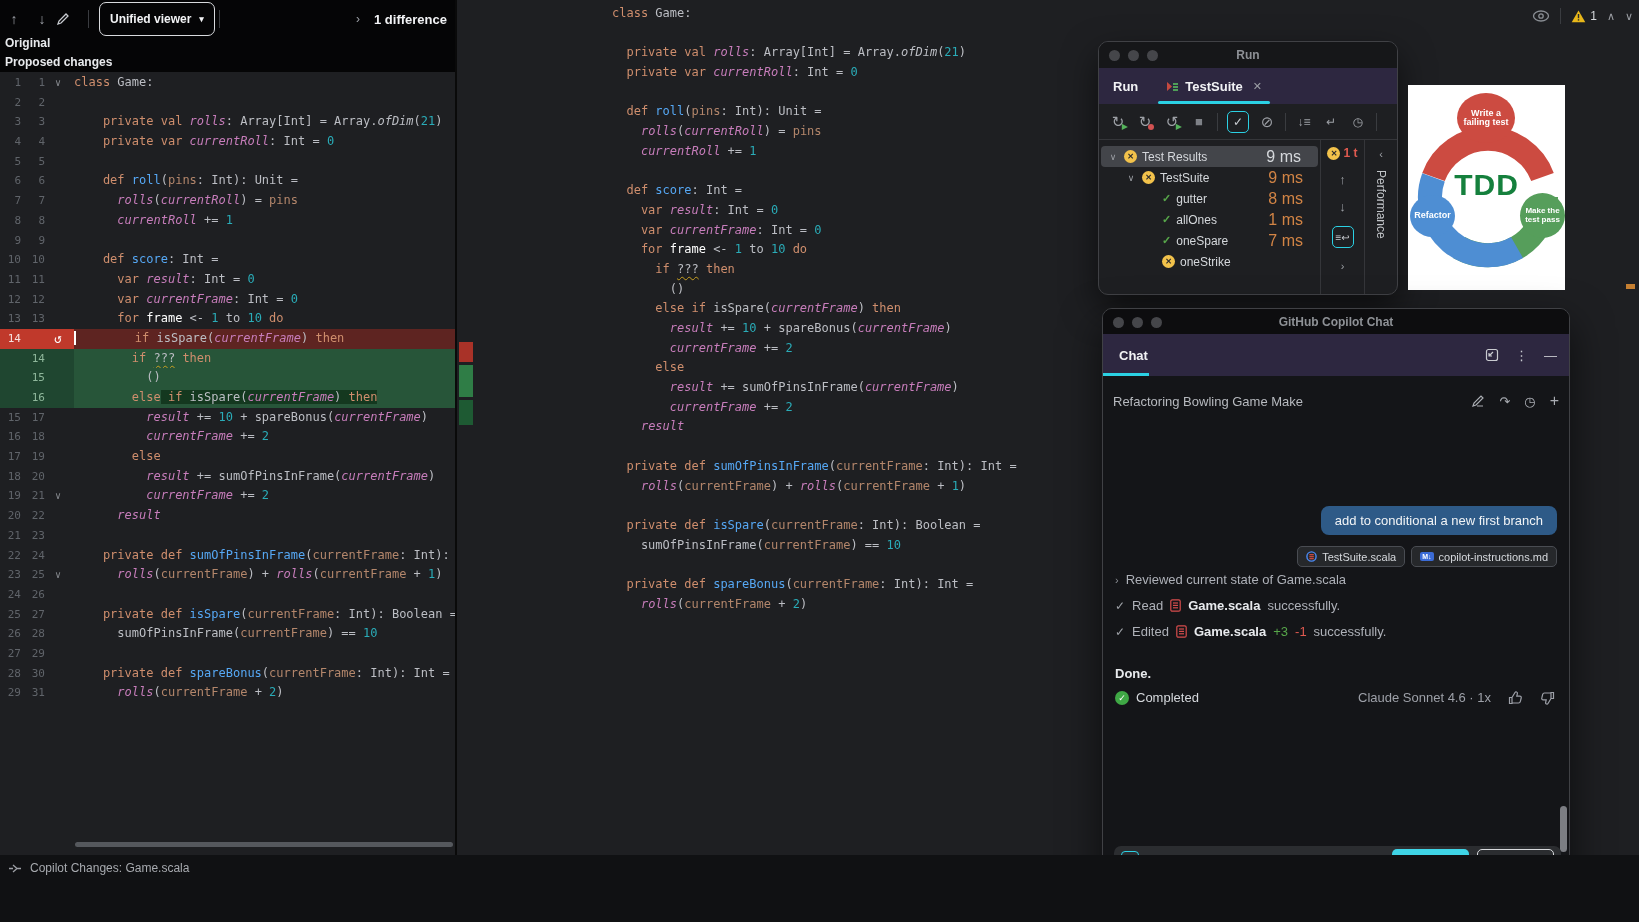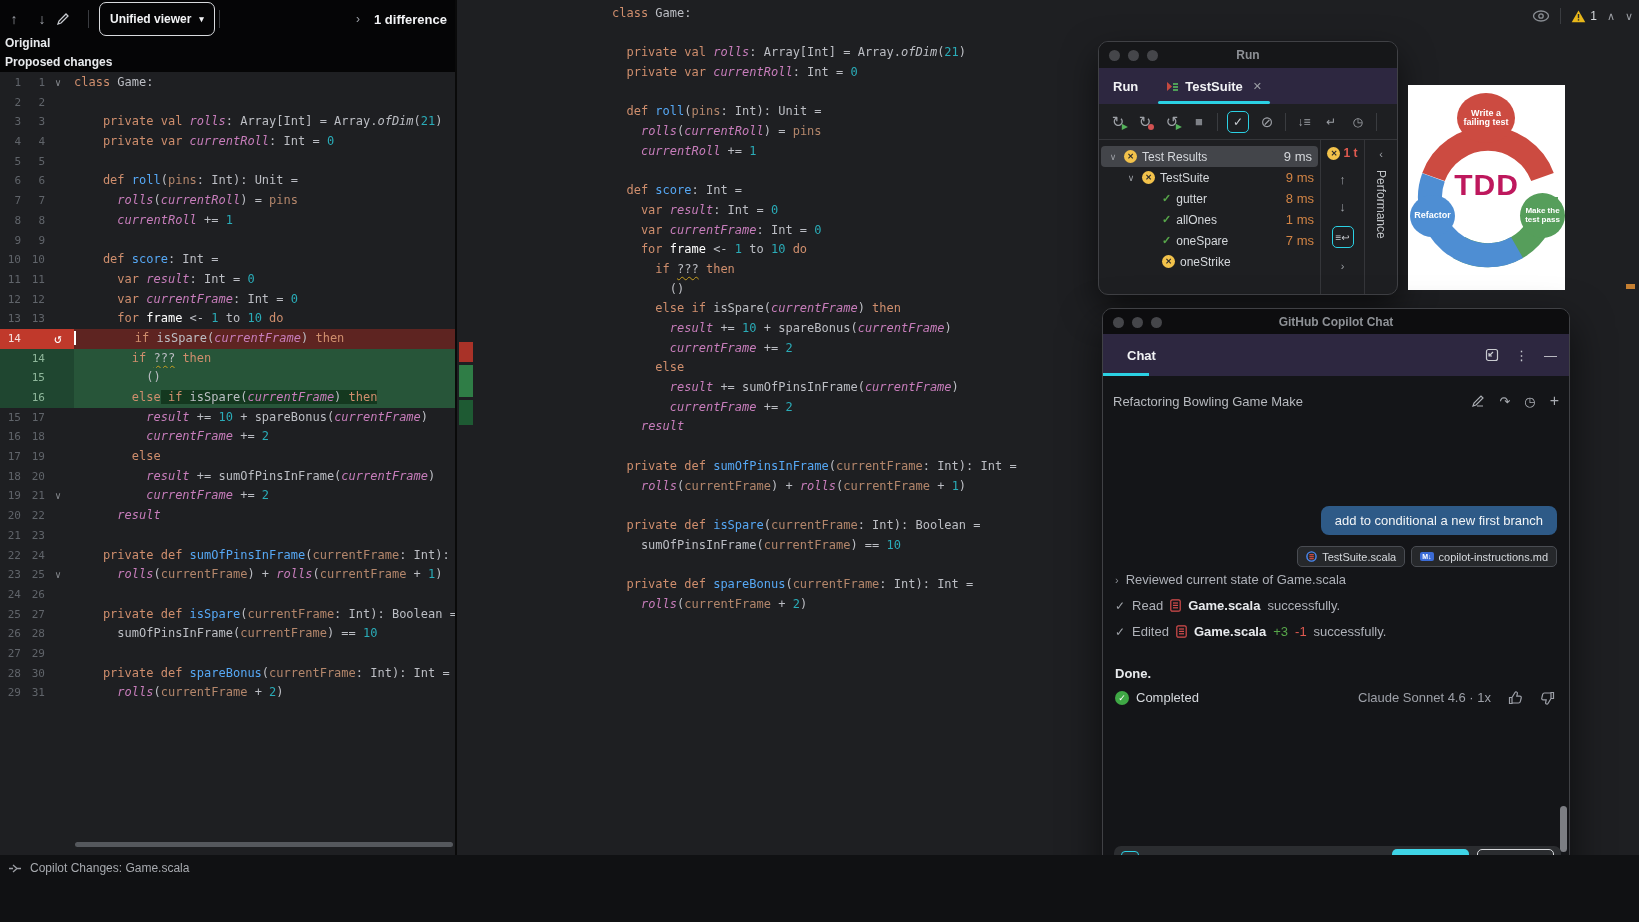--- a/index.html
+++ b/index.html
@@ -85,41 +85,41 @@
   .rt-div { width:1px; height:18px; background:#3A3C40; }
   .rt-boxed { border:1.5px solid #2BD1E4; border-radius:5px; width:22px; height:22px; display:flex; align-items:center; justify-content:center; color:#C9CCD1; font-size:12px; }
   #run-content { position:relative; height:156px; display:flex; }
   #run-tree { width:222px; border-right:1px solid #35363A; padding-top:6px; }
   .trow { height:21px; display:flex; align-items:center; gap:5px; font-size:12px; color:#D5D8DC; position:relative; }
   .trow.sel { background:#43454A; border-radius:4px; margin:0 2px; }
   .tch { width:12px; color:#9DA0A6; font-size:9px; text-align:center; }
   .tpass { color:#57A64A; font-weight:bold; font-size:11px; }
   .tfail { width:13px; height:13px; border-radius:50%; background:#F2C24B; color:#2B2B2B; font-size:8px; font-weight:bold;
      display:inline-flex; align-items:center; justify-content:center; }
-  .ttime { position:absolute; right:6px; color:#D28445; font-size:13px; }
+  .ttime { position:absolute; right:17px; color:#D28445; font-size:16px; }
   .ttime.seltime { color:#D5D8DC; }
   #run-midcol { width:44px; border-right:1px solid #35363A; display:flex; flex-direction:column; align-items:center; padding-top:6px; gap:12px; }
   #run-failbadge { display:flex; align-items:center; gap:3px; }
   #run-failbadge .cnt { color:#E05A50; font-size:12px; font-weight:bold; }
   .mid-ic { color:#9DA0A6; font-size:13px; }
   #run-rightstrip { flex:1; display:flex; flex-direction:column; align-items:center; padding-top:8px; gap:10px; }
   #perf-label { writing-mode:vertical-rl; color:#C2C5C9; font-size:12px; }
 
   
   #tdd { position:absolute; left:1408px; top:85px; width:157px; height:205px; background:#FFFFFF; }
   .tdd-bubble { position:absolute; border-radius:50%; color:#fff; display:flex; align-items:center; justify-content:center;
      text-align:center; font-weight:bold; line-height:1.05; }
-  #tdd-center { position:absolute; left:0; width:100%; text-align:center; top:83px; color:#be185d; font-size:30px; font-weight:bold; letter-spacing:1px; }
+  #tdd-center { position:absolute; left:0; width:100%; text-align:center; top:83px; color:#15803d; font-size:30px; font-weight:bold; letter-spacing:1px; }
 
   
   #chat-win { position:absolute; left:1102px; top:308px; width:468px; height:606px; background:#141518;
      border-radius:10px; border:1px solid #404145; box-shadow:0 16px 40px rgba(0,0,0,.6); overflow:hidden; }
   #chat-titlebar { position:relative; height:25px; background:#0D0D0F; }
   #chat-tabbar { position:relative; height:42px; background:#2D2740; display:flex; align-items:center; }
-  #chat-tab { position:relative; height:100%; display:flex; align-items:center; padding:0 24px; }
+  #chat-tab { position:relative; height:100%; display:flex; align-items:center; padding:0 16px; }
   #chat-tab .tab-label { color:#F2F3F5; font-size:13px; font-weight:bold; }
   #chat-tab-underline { position:absolute; left:0; bottom:0; width:46px; height:3px; background:#2BD1E4; }
   #chat-tab-icons { position:absolute; right:12px; display:flex; gap:16px; color:#C9CBD0; font-size:13px; align-items:center; }
   #chat-body { position:relative; height:539px; }
   #thread-header { position:absolute; left:10px; right:10px; top:16px; display:flex; align-items:center; }
   #thread-title { color:#B7BABF; font-size:13px; }
   #thread-icons { margin-left:auto; display:flex; gap:14px; color:#A9ACB2; font-size:13px; align-items:center; }
   #user-bubble { position:absolute; right:12px; top:130px; background:#2E5A87; color:#F2F4F6; font-size:13px;
      padding:7px 14px; border-radius:8px; }
   #chips-row { position:absolute; right:12px; top:170px; display:flex; gap:6px; }

